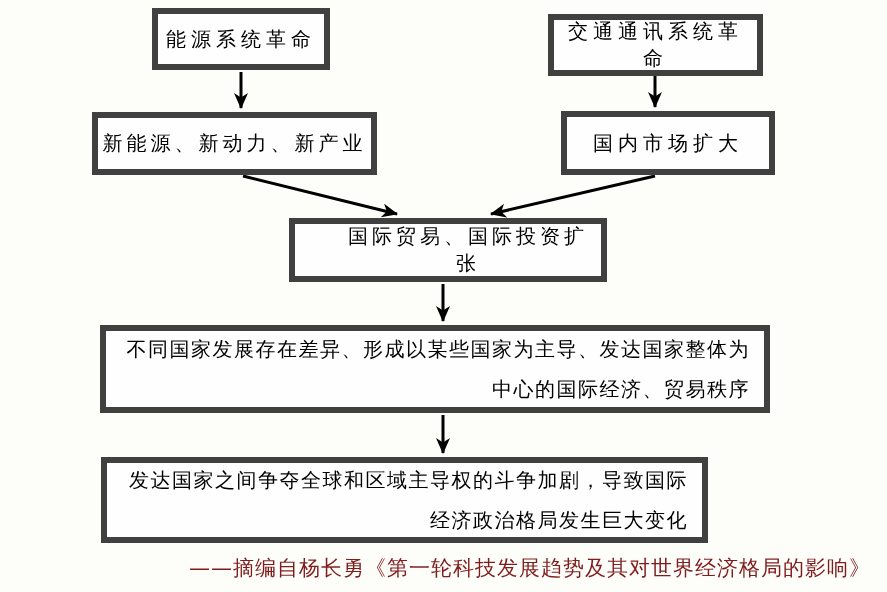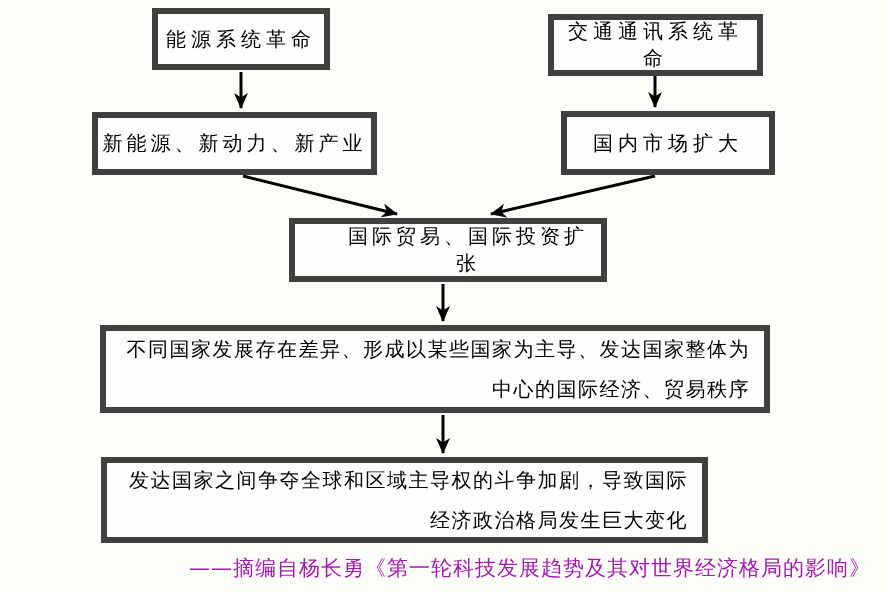--- a/index.html
+++ b/index.html
@@ -50,21 +50,21 @@
   #box-trade      { left: 289px; top: 218px; width: 318px; height: 64px; letter-spacing: 4px; padding-left: 44px; }
   #box-order      { left: 100px; top: 325px; width: 670px; height: 88px; }
   #box-pattern    { left: 101px; top: 457px; width: 607px; height: 86px; }
   .caption {
     position: absolute;
     top: 554px;
     right: 16px;
     font-size: 21px;
     letter-spacing: 1px;
     white-space: nowrap;
-    color: #a21caf;
+    color: #7f1d1d;
   }
   svg.arrow-layer {
     position: absolute;
     left: 0;
     top: 0;
     width: 887px;
     height: 592px;
     pointer-events: none;
   }
   svg.arrow-layer line {

